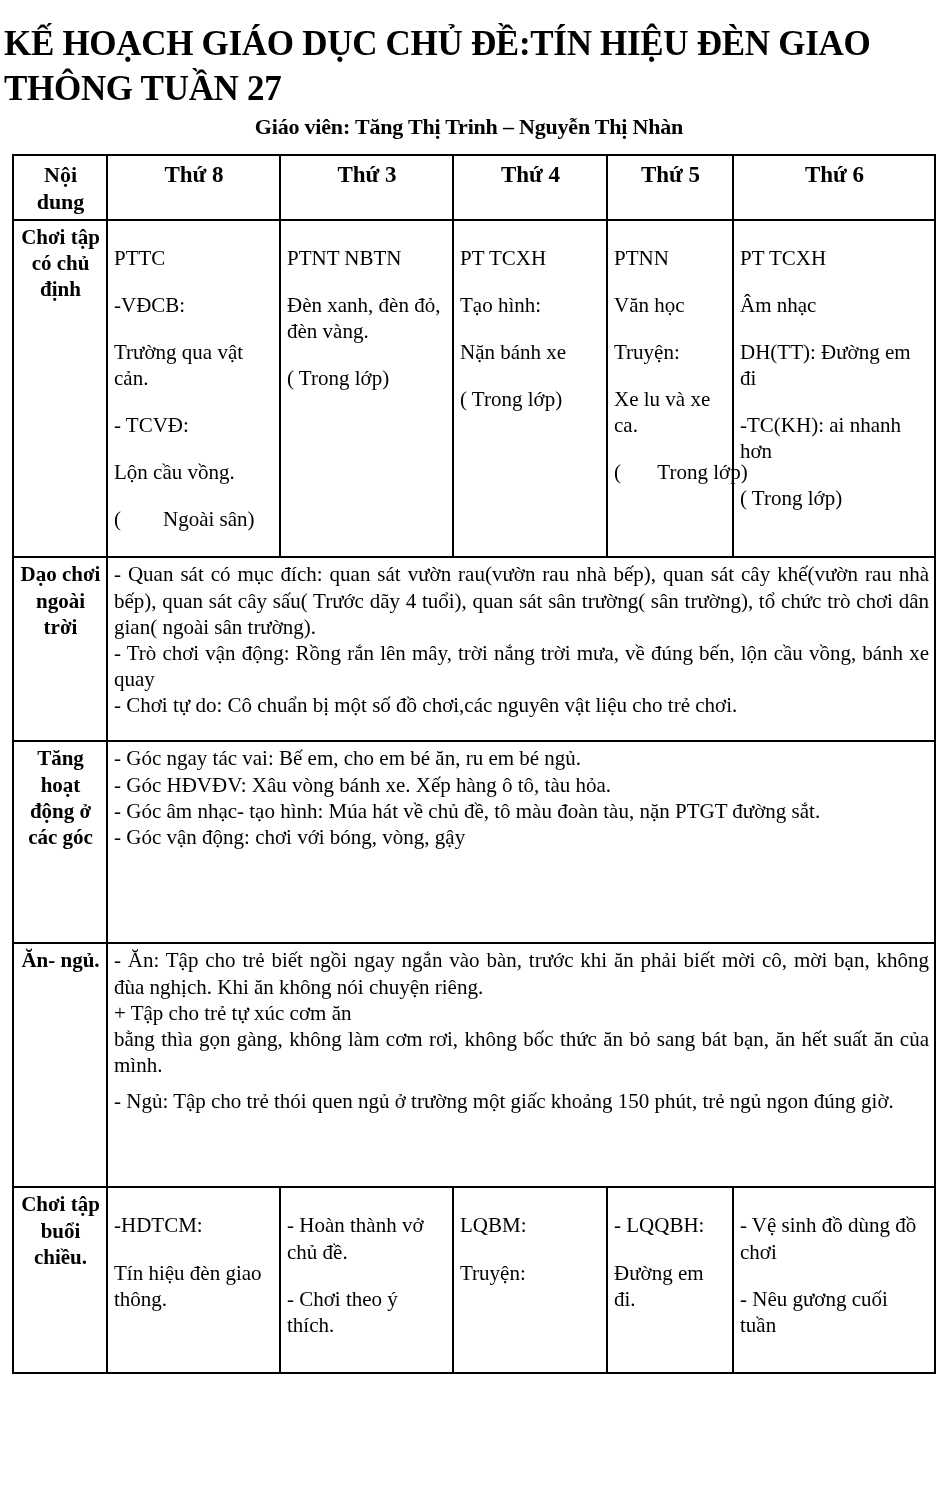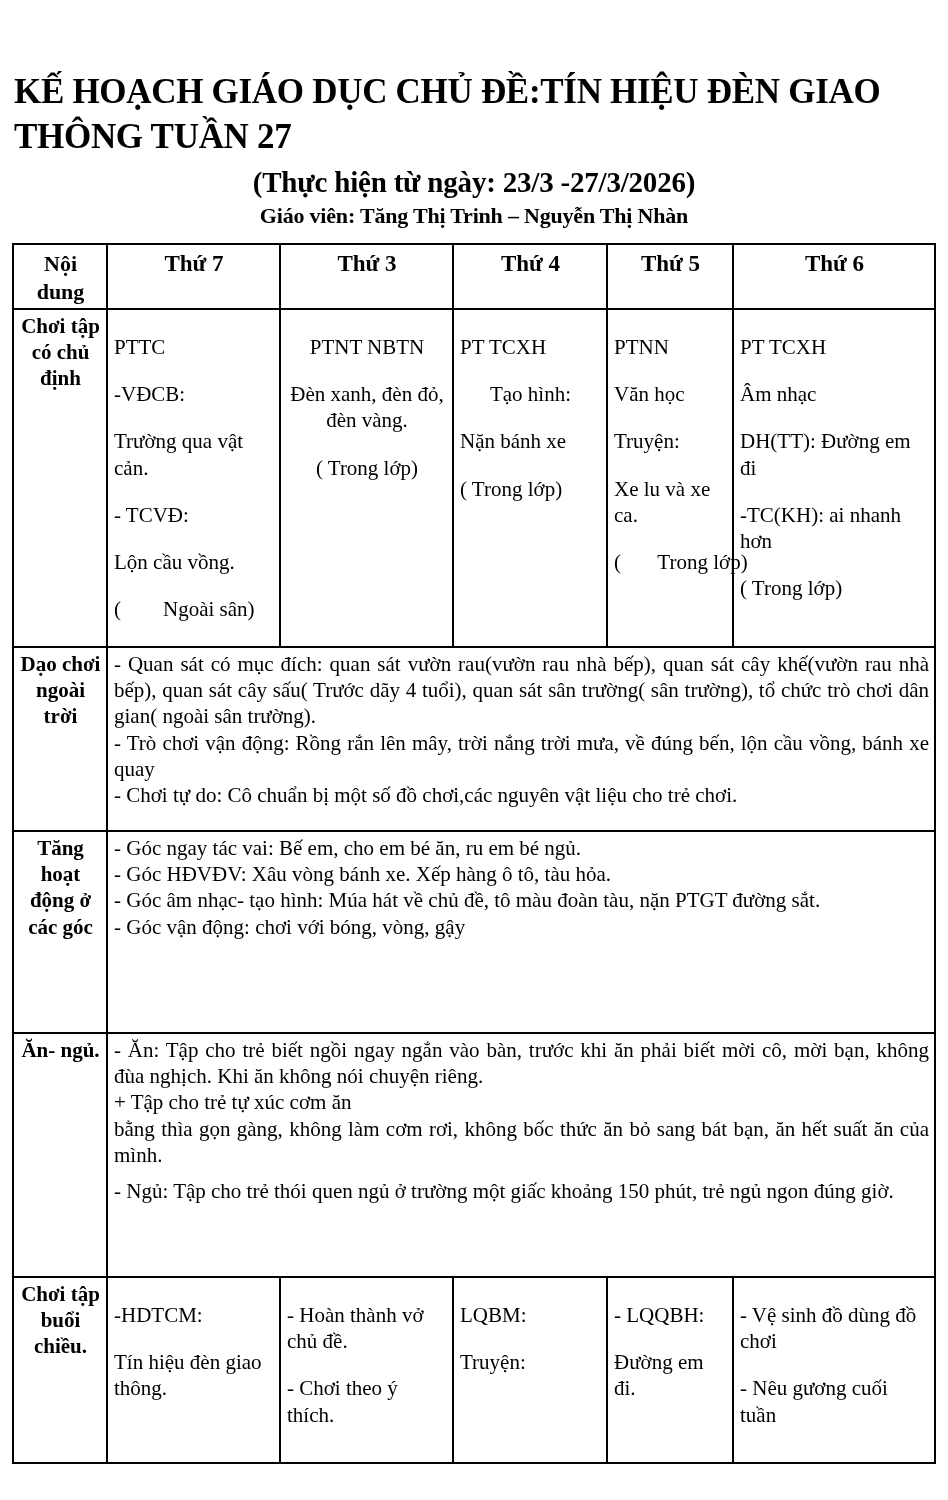--- a/index.html
+++ b/index.html
@@ -18,22 +18,21 @@
   .page {
     position: relative;
     width: 948px;
     height: 1500px;
     box-sizing: border-box;
     padding: 0;
   }
 
   
   .heading {
-    padding: 22px 14px 0 14px;
-    margin-top: 48px;
+    padding: 22px 14px 0 4px;
   }
   .title-line {
     font-weight: bold;
     font-size: 35px;
     line-height: 1.28;
     letter-spacing: -0.3px;
     text-align: left;
     white-space: pre-wrap;
   }
   .subtitle-line {
@@ -108,59 +107,58 @@
   .body-cell {
     font-size: 21.5px;
     line-height: 1.265;
   }
   .b { font-weight: normal; }
 
   .day-cell {
     font-size: 21px;
     line-height: 1.25;
   }
-  .day-cell .centerline { text-align: center; }
+  .day-cell .centerline { }
 
   .indent-right {
     display: block;
     padding-right: 52px;
   }
 
   .tall-1 { height: 136px; }
   .tall-2 { height: 262px; margin-top: 39px; }
   .tall-3 { height: 176px; }
   .tall-4 { height: 194px; }
   .tall-5 { height: 236px; }
   .tall-6 { height: 178px; }
 </style>
 </head>
 <body>
 
 <div class="page">
 
   <div class="heading">
     <div class="title-line">KẾ HOẠCH GIÁO DỤC CHỦ ĐỀ:TÍN HIỆU ĐÈN GIAO THÔNG TUẦN 27</div>
-    <div class="subtitle-line">(Thực hiện từ ngày: 23/3 -27/3/2026)</div>
     <div class="teacher-line">Giáo viên: Tăng Thị Trinh – Nguyễn Thị Nhàn</div>
   </div>
 
   <table class="plan-table">
     <colgroup>
       <col class="c-label">
         <col class="c-d2">
         <col class="c-d3">
         <col class="c-d4">
         <col class="c-d5">
         <col class="c-d6">
     </colgroup>
     <tbody>
 
       <tr class="hdr">
         <td class="label-cell">Nội dung</td>
-        <td>Thứ 7</td>
+        <td>Thứ 8</td>
         <td>Thứ 3</td>
         <td>Thứ 4</td>
         <td>Thứ 5</td>
         <td>Thứ 6</td>
       </tr>
 
 
       <tr>
         <td class="label-cell tall-2">Chơi tập có chủ định</td>
 

